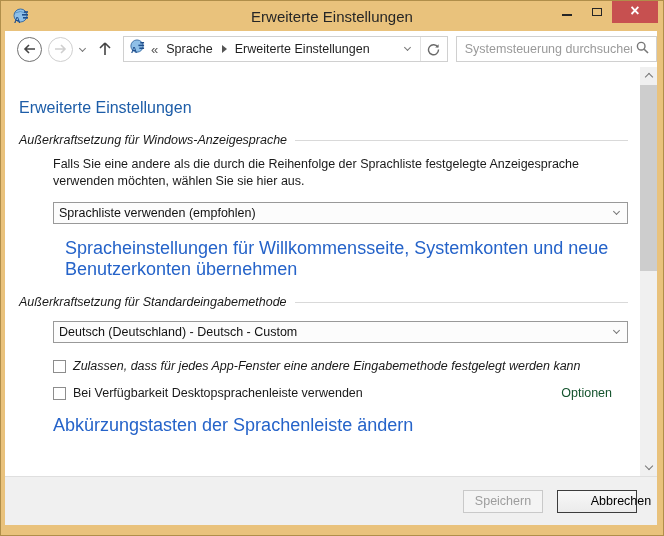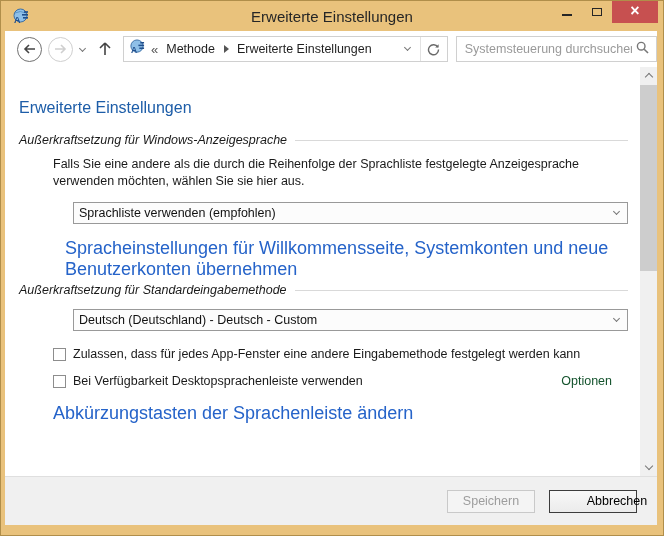--- a/index.html
+++ b/index.html
@@ -38,48 +38,48 @@
   .refresh-btn{width:26px;height:24px;display:flex;align-items:center;justify-content:center;}
   .searchbox{margin-left:8px;width:202px;height:26px;border:1px solid #d0d0d0;display:flex;align-items:center;background:#fff;}
   .searchbox input{flex:1;border:none;outline:none;font-size:12.5px;color:#1f1f1f;padding:0 4px 0 8px;background:transparent;}
   .searchbox input::placeholder{color:#9a9a9a;}
   .search-icon{margin-right:7px;flex:none;}
   
   .bodyarea{position:absolute;top:66px;left:4px;right:6px;bottom:59px;background:#fff;}
   .content{position:absolute;top:0;left:0;right:17px;bottom:0;padding:0 12px 0 14px;overflow:hidden;}
   .page-heading{margin-top:32px;font-size:16px;color:#1d5da8;}
   .group-row{display:flex;align-items:center;margin-top:16px;}
-  .group-row.tight{margin-top:3px;}
+  .group-row.tight{margin-top:15px;}
   .group-title{font-size:12.5px;color:#1a1a1a;white-space:nowrap;font-style:italic;}
   .group-line{flex:1;height:1px;background:#d9d9d9;margin-left:8px;}
   .para{margin:9px 8px 0 34px;font-size:12.5px;line-height:17px;color:#1a1a1a;}
-  .combo{margin:12px 0 0 54px;height:22px;border:1px solid #999;background:#fcfcfc;display:flex;align-items:center;}
+  .combo{margin:12px 0 0 34px;height:22px;border:1px solid #999;background:#fcfcfc;display:flex;align-items:center;}
   .combo-text{flex:1;font-size:12.5px;color:#111;padding-left:5px;white-space:nowrap;overflow:hidden;}
   .combo-chevron{margin-right:8px;margin-top:-3px;}
   .cpl-link{font-size:18px;color:#2563c9;cursor:pointer;}
   .link1{margin:14px 0 0 46px;display:inline-block;}
   .link2{margin:15px 0 0 34px;display:inline-block;}
   .cb-row{display:flex;align-items:center;margin:13px 16px 0 34px;}
-  .cb-row.first{margin-top:16px;}
+  .cb-row.first{margin-top:16px;font-style:italic;}
   .checkbox{width:13px;height:13px;border:1px solid #8d8d8d;background:#fff;flex:none;}
   .cb-label{margin-left:7px;font-size:12.5px;color:#1a1a1a;}
   .cb-spacer{flex:1;}
   .options-disabled{font-size:12.5px;color:#14532d;}
   
   .vscroll{position:absolute;top:0;right:0;bottom:0;width:17px;background:#f0f0f0;}
   .scroll-arrow{position:absolute;left:0;width:17px;height:17px;display:flex;align-items:center;justify-content:center;}
   .scroll-arrow.up{top:0;}
   .scroll-arrow.down{bottom:0;}
   .chev.up{transform:rotate(225deg);margin-top:3px;}
   .chev.down{margin-top:-3px;}
   .scroll-thumb{position:absolute;left:0;top:18px;width:17px;height:186px;background:#cdcdcd;}
   
   .footer{position:absolute;left:4px;right:6px;bottom:10px;height:49px;background:#f0f0f0;border-top:1px solid #dfdfdf;
     display:flex;align-items:center;justify-content:flex-end;gap:14px;padding-right:20px;}
-  .btn{width:88px;height:23px;font-size:12.5px;display:flex;align-items:center;justify-content:center;}
+  .btn{width:80px;height:23px;font-size:12.5px;display:flex;align-items:center;justify-content:center;}
   .btn.disabled{border:1px solid #c9c9c9;background:#f4f4f4;color:#9d9d9d;}
   .btn.default{border:1px solid #3c3c3c;background:linear-gradient(#f8f8f8,#ebebeb);color:#000;padding-left:48px;}
 </style>
 </head>
 <body>
 
 <div class="window">
 
   <div class="titlebar">
     <span class="app-icon">
@@ -128,21 +128,21 @@
       <span class="bc-icon">
         <svg width="16" height="16" viewBox="0 0 17 17">
           <circle cx="8.5" cy="7.5" r="6.5" fill="#8fc0e8" stroke="#3a6ea5" stroke-width="1"></circle>
           <text x="2" y="15" font-size="9" font-weight="bold" fill="#1f4e8c">A</text>
           <rect x="10" y="6" width="6" height="1.6" fill="#1f4e8c"></rect>
           <rect x="11" y="9" width="5" height="1.6" fill="#1f4e8c"></rect>
           <rect x="12" y="3.2" width="4" height="1.6" fill="#1f4e8c"></rect>
         </svg>
       </span>
       <span class="bc-collapse">«</span>
-      <span class="bc-item">Methode</span>
+      <span class="bc-item">Sprache</span>
       <span class="bc-sep"></span>
       <span class="bc-item">Erweiterte Einstellungen</span>
       <span class="addr-spacer"></span>
       <span class="chev small addr-chevron"></span>
       <span class="addr-divider"></span>
       <span class="refresh-btn">
         <svg width="13" height="13" viewBox="0 0 13 13">
             <path d="M10.8 4.2 A5 5 0 1 0 11.5 6.5" fill="none" stroke="#6a6a6a" stroke-width="1.4"></path>
             <path d="M11.6 1.2 L11.6 4.6 L8.2 4.6 Z" fill="#6a6a6a"></path>
           </svg>

